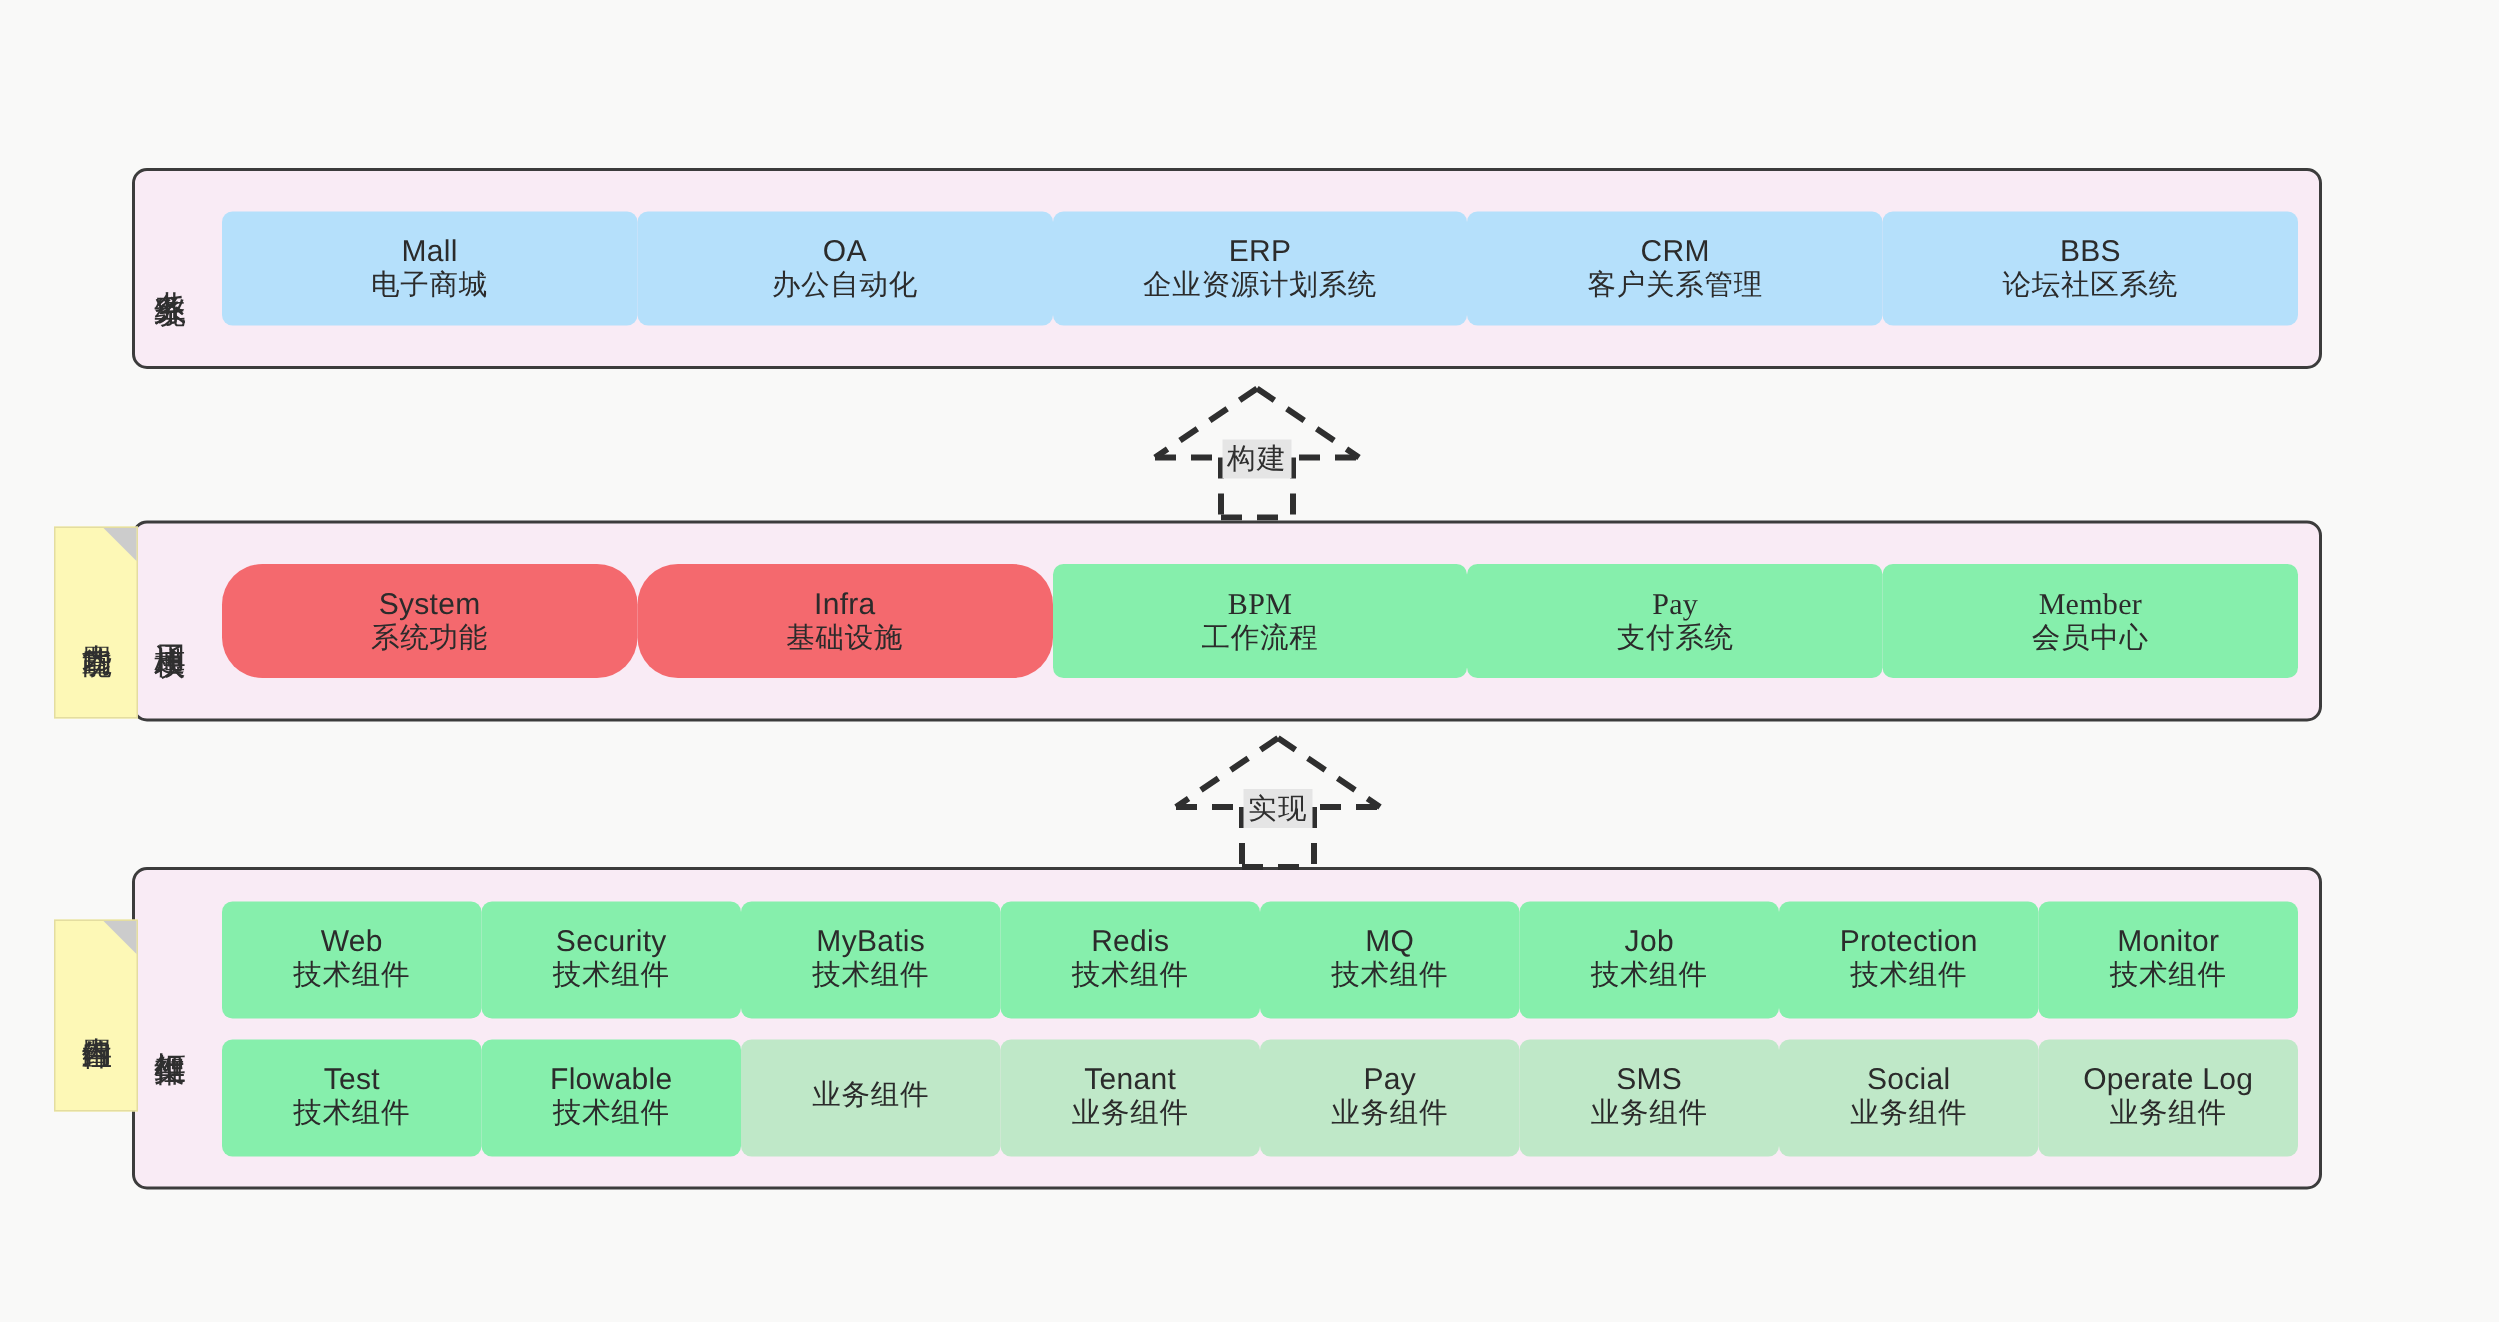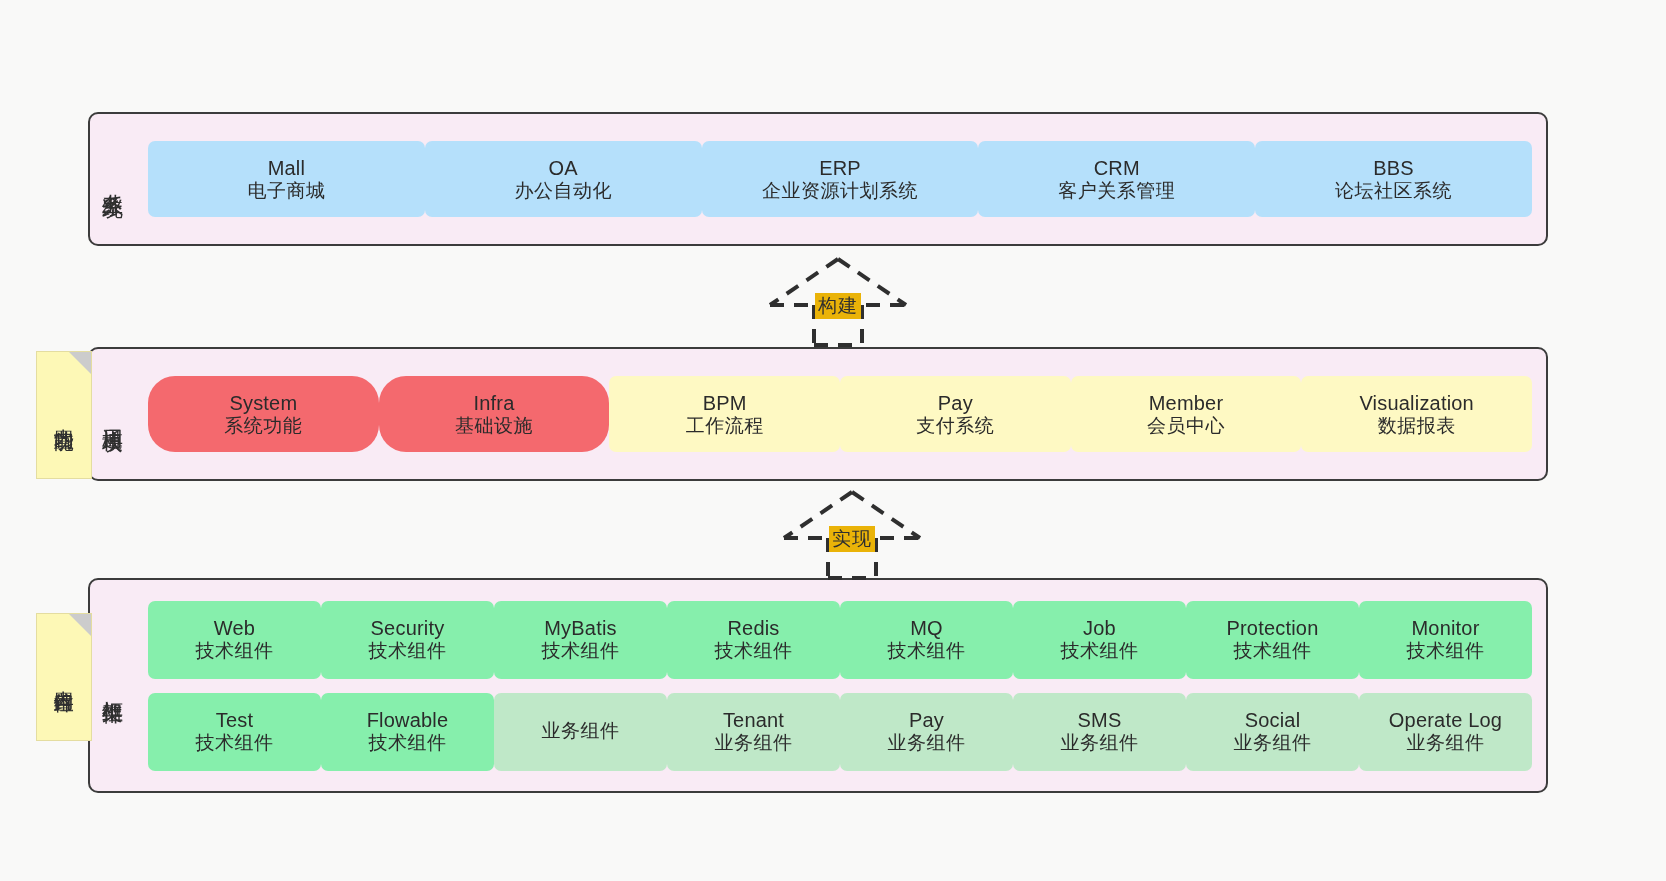--- a/index.html
+++ b/index.html
@@ -84,21 +84,21 @@
   }
   .node .cn {
     font-size: 19px;
     color: #2b2b2b;
     letter-spacing: .5px;
   }
 
   
   .n-blue       { background: #b5e0fb; }
   .n-red        { background: #f4696e; border-radius: 27px; }
-  .n-pink       { background: #fef9c3; }
+  .n-pink       { background: #86efac; font-family: Liberation Serif, serif; }
   .n-green      { background: #86efac; align-items: center; }
   .n-lightgreen { background: #bfe8c8; }
 
   
   #layer-business { left: 88px;  top: 112px; width: 1460px; height: 134px; }
   #layer-common   { left: 88px;  top: 347px; width: 1460px; height: 134px; }
   #layer-framework{ left: 88px;  top: 578px; width: 1460px; height: 215px; }
 
   #layer-business  .node,
   #layer-common    .node { height: 76px; }
@@ -141,21 +141,21 @@
     z-index: 2;
   }
   .connector svg { display: block; }
   .connector .conn-label {
     position: absolute;
     left: 50%;
     transform: translateX(-50%);
     top: 38px;
     font-size: 19px;
     color: #2f2f2f;
-    background: #eab308;
+    background: #e5e5e5;
     padding: 0 3px;
     letter-spacing: 1px;
     white-space: nowrap;
   }
   #connector-build   { left: 758px; top: 255px; width: 160px; height: 92px; }
   #connector-realize { left: 772px; top: 488px; width: 160px; height: 92px; }
 </style>
 </head>
 <body>
 
@@ -222,24 +222,20 @@
           <span class="cn">工作流程</span>
         </div>
         <div class="node n-pink">
           <span class="en">Pay</span>
           <span class="cn">支付系统</span>
         </div>
         <div class="node n-pink">
           <span class="en">Member</span>
           <span class="cn">会员中心</span>
         </div>
-        <div class="node n-pink">
-          <span class="en">Visualization</span>
-          <span class="cn">数据报表</span>
-        </div>
       </div>
     </div>
   </div>
 
   <div class="connector" id="connector-realize">
     <svg width="160" height="92" viewBox="0 0 160 92" fill="none">
       <path d="M80 4 L148 50" stroke="#2f2f2f" stroke-width="4" stroke-dasharray="14 10" fill="none"></path>
       <path d="M80 4 L12 50" stroke="#2f2f2f" stroke-width="4" stroke-dasharray="14 10" fill="none"></path>
       <path d="M12 50 L148 50" stroke="#2f2f2f" stroke-width="4" stroke-dasharray="14 10" fill="none"></path>
       <path d="M56 50 L56 90" stroke="#2f2f2f" stroke-width="4" stroke-dasharray="14 10" fill="none"></path>

